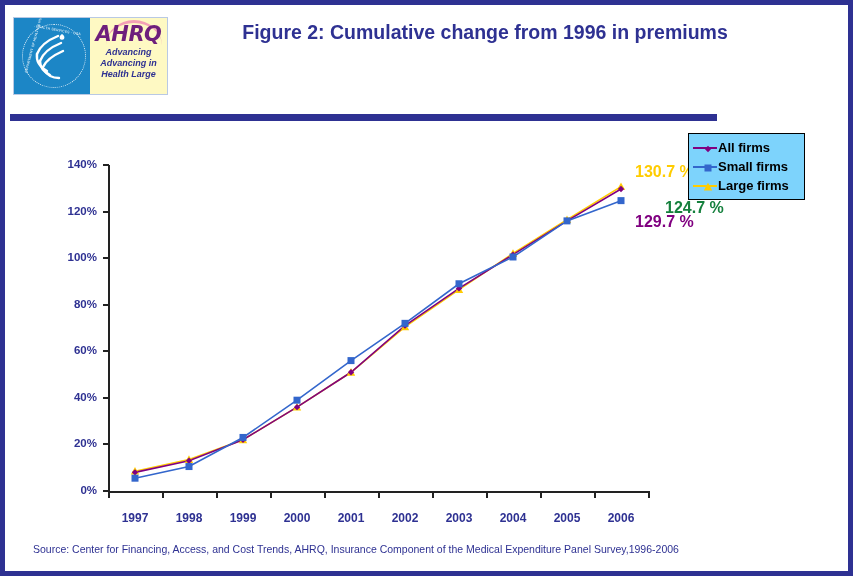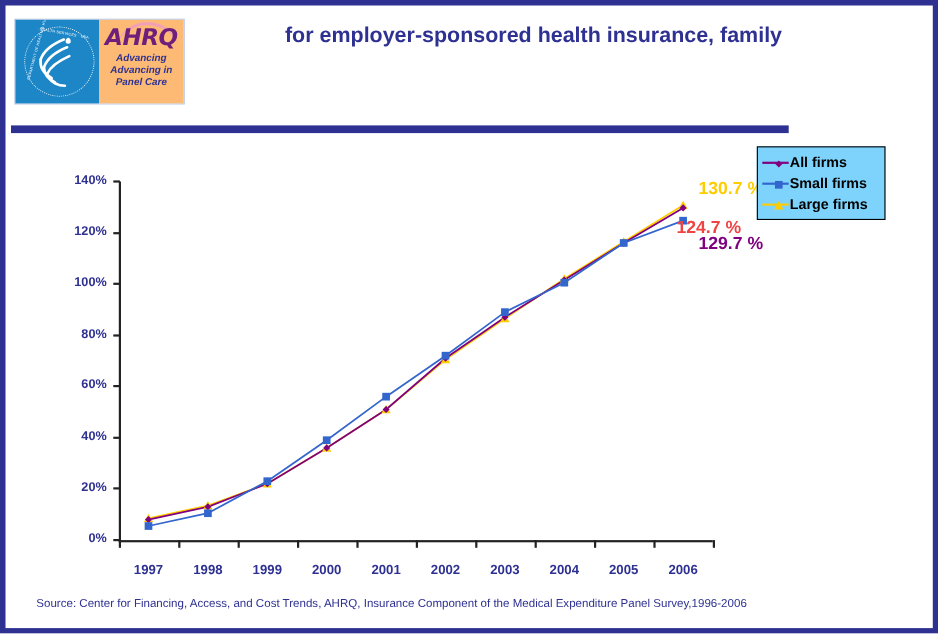--- a/index.html
+++ b/index.html
@@ -72,21 +72,21 @@
     left: 6px; top: 50px;
     transform: rotate(-75deg);
   }
   #logo-hhs svg.bird {
     position: absolute;
     left: 14px; top: 12px;
   }
   #logo-ahrq {
     position: relative;
     flex: 1;
-    background: #fdba74;
+    background: #fef9c3;
     text-align: center;
     padding-top: 5px;
     box-sizing: border-box;
   }
   #logo-ahrq .ahrq-wordmark {
     font-family: "DejaVu Sans", sans-serif;
     font-weight: bold;
     font-style: italic;
     font-size: 21px;
     color: #6e1f7c;
@@ -277,27 +277,27 @@
           </g>
           <path d="M34 4 C36 5 37 7 36 9 C35 10 33 10 32 9 C31 7 32 5 34 4 Z" fill="#ffffff"></path>
         </svg>
       </div>
       <div id="logo-ahrq">
         <div class="swoosh"></div>
         <div class="ahrq-wordmark">AHRQ</div>
         <div class="tagline">
           <div>Advancing</div>
           <div>Advancing in</div>
-          <div>Panel Care</div>
+          <div>Health Large</div>
         </div>
       </div>
     </div>
 
     <div id="title">
-      <span class="tline">for employer-sponsored health insurance, family</span>
+      <span class="tline">Figure 2: Cumulative change from 1996 in premiums</span>
     </div>
   </div>
 
   <div id="rule"></div>
 
   <div id="chart">
     <div id="ylabels">
         <div class="ylabel" style="top: 360px;">0%</div>
         <div class="ylabel" style="top: 313.429px;">20%</div>
         <div class="ylabel" style="top: 266.857px;">40%</div>
@@ -368,21 +368,21 @@
       <div class="xlabel" style="left: 238px;">1999</div>
       <div class="xlabel" style="left: 292px;">2000</div>
       <div class="xlabel" style="left: 346px;">2001</div>
       <div class="xlabel" style="left: 400px;">2002</div>
       <div class="xlabel" style="left: 454px;">2003</div>
       <div class="xlabel" style="left: 508px;">2004</div>
       <div class="xlabel" style="left: 562px;">2005</div>
       <div class="xlabel" style="left: 616px;">2006</div>
       <div class="endlabel" style="left: 630px; top: 37.6557px; color: rgb(255, 204, 0);">130.7 %</div>
       <div class="endlabel" style="left: 630px; top: 55.9843px; color: rgb(128, 0, 128); margin-top: 32px;">129.7 %</div>
-      <div class="endlabel" style="left: 610px; top: 73.6271px; color: #ef4444;">124.7 %</div>
+      <div class="endlabel" style="left: 660px; top: 73.6271px; color: #15803d;">124.7 %</div>
     </div>
 
   <div id="legend">
       <div class="legend-row">
         <span class="legend-swatch">
           <span class="lline" style="background: rgb(128, 0, 128);"></span>
           <svg width="10" height="10" class="lmark">
             <polygon points="5,1.7999999999999998 8.2,5 5,8.2 1.7999999999999998,5" fill="#800080"></polygon>
           </svg>
         </span>

